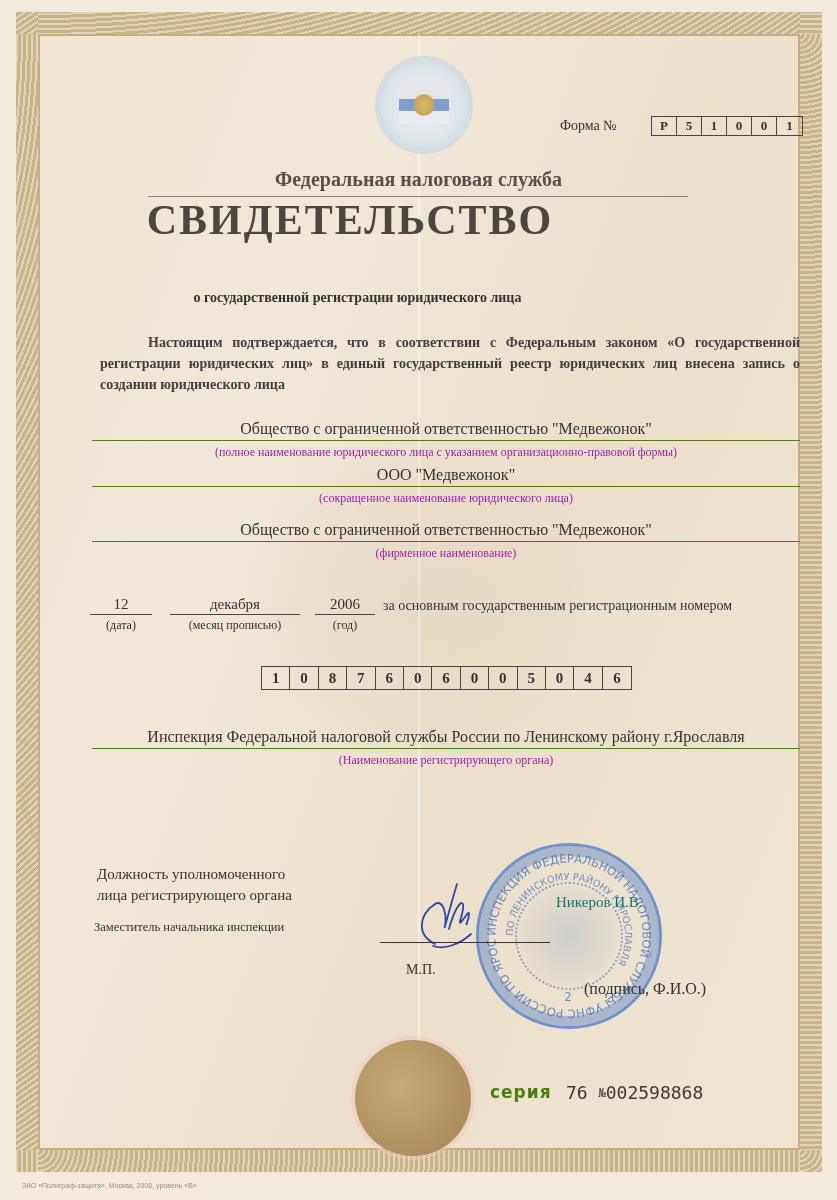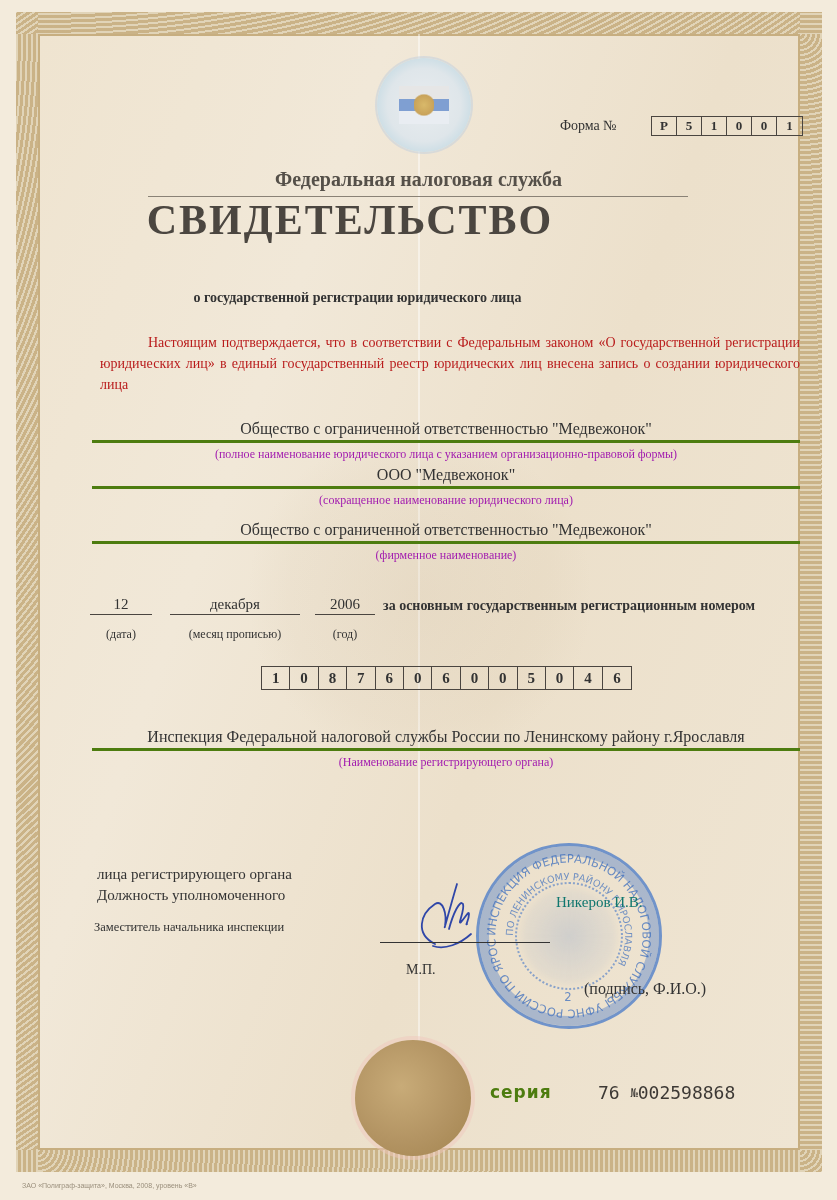--- a/index.html
+++ b/index.html
@@ -83,38 +83,38 @@
     .main-title {
       position: absolute; left: 0; width: 700px; top: 196px; text-align: center;
       font-size: 42px; font-weight: bold; letter-spacing: 2px; color: #4b4640;
     }
     .subtitle {
       position: absolute; left: 0; width: 715px; top: 290px; text-align: center;
       font-size: 14px; font-weight: bold; color: #333;
     }
     .intro {
       position: absolute; left: 100px; width: 700px; top: 332px;
-      font-size: 14px; font-weight: normal; line-height: 21px; text-align: justify; color: #b91c1c;
+      font-size: 14px; font-weight: bold; line-height: 21px; text-align: justify; color: #404040;
     }
     .intro .indent { display: inline-block; width: 48px; }
     .field {
       position: absolute; left: 92px; width: 708px; text-align: center;
     }
     .field .value {
       display: block; font-size: 16px; padding-bottom: 2px;
-      border-bottom: 3px solid #4d7c0f; color: #333;
+      border-bottom: 1px solid #4d7c0f; color: #333;
     }
     .field .caption { display: block; font-size: 12px; color: #a21caf; margin-top: 4px; }
     .date-block { position: absolute; top: 596px; text-align: center; }
     .date-block .value {
       display: block; font-size: 15px; border-bottom: 1px solid #4a4540; padding-bottom: 1px; color: #333;
     }
-    .date-block .caption { display: block; font-size: 12px; margin-top: 12px; color: #333; }
+    .date-block .caption { display: block; font-size: 12px; margin-top: 3px; color: #333; }
     .ogrn-label {
-      position: absolute; left: 383px; top: 598px; font-size: 14px; font-weight: bold; color: #333;
+      position: absolute; left: 383px; top: 598px; font-size: 14px; font-weight: normal; color: #333;
     }
     .ogrn-cells {
       position: absolute; left: 261px; top: 666px; display: flex; border: 1px solid #4a4540;
     }
     .ogrn-cells span { width: 28.4px; height: 22px; font-size: 15px; line-height: 22px; }
     .signer-title {
       position: absolute; left: 97px; top: 864px; font-size: 15px; line-height: 21px; color: #333;
     }
     .signer-position {
       position: absolute; left: 94px; top: 920px; font-size: 12.5px; color: #333;
@@ -146,21 +146,21 @@
       position: absolute; left: 355px; top: 1040px; width: 116px; height: 116px; border-radius: 50%;
       background: radial-gradient(circle at 40% 40%, #c8ab78 0%, #b39463 55%, #a3844f 100%);
       box-shadow: 0 0 0 4px rgba(240,200,190,0.5);
     }
     .series {
       position: absolute; left: 490px; top: 1082px; font-family: "DejaVu Sans", sans-serif;
       font-size: 17px; font-weight: bold; letter-spacing: 1px; color: #4d7c0f;
     }
     .series-num {
       position: absolute; left: 566px; top: 1082px; font-family: "DejaVu Sans Mono", monospace;
-      font-size: 18px; color: #3d3935; margin-left: 32px;
+      font-size: 18px; color: #3d3935;
     }
     .series-num .no { font-size: 12px; vertical-align: 2px; }
     .printer {
       position: absolute; left: 22px; top: 1182px; font-family: "Liberation Sans", sans-serif;
       font-size: 7px; color: #9a8f7c;
     }
   </style>
 </head>
 <body>
 
@@ -233,22 +233,22 @@
     <span>4</span>
     <span>6</span>
   </div>
 
   <div class="field" style="top:728px">
     <span class="value">Инспекция Федеральной налоговой службы России по Ленинскому району г.Ярославля</span>
     <span class="caption">(Наименование регистрирующего органа)</span>
   </div>
 
   <div class="signer-title">
+    <div>Должность уполномоченного</div>
     <div>лица регистрирующего органа</div>
-    <div>Должность уполномоченного</div>
   </div>
   <div class="signer-position">Заместитель начальника инспекции</div>
 
   <div class="stamp">
     <div class="stamp-inner"></div>
     <svg class="stamp-text" viewBox="0 0 186 186">
       <defs>
         <path id="ringOuter" d="M93,93 m-76,0 a76,76 0 1,1 152,0 a76,76 0 1,1 -152,0"></path>
         <path id="ringInner" d="M93,93 m-58,0 a58,58 0 1,1 116,0 a58,58 0 1,1 -116,0"></path>
       </defs>

